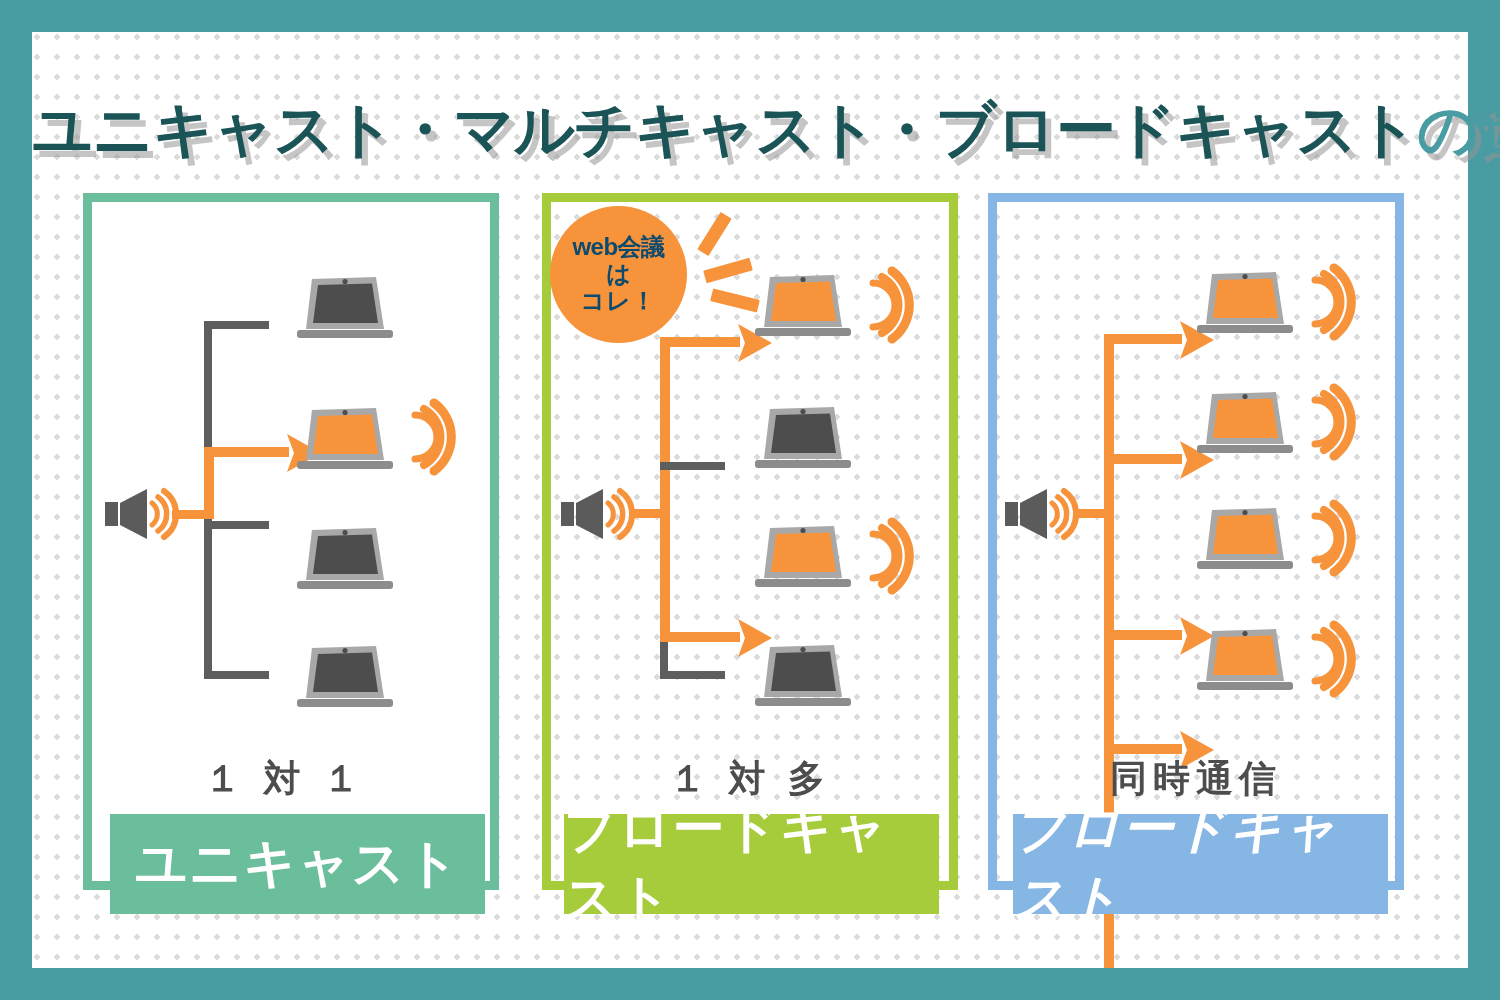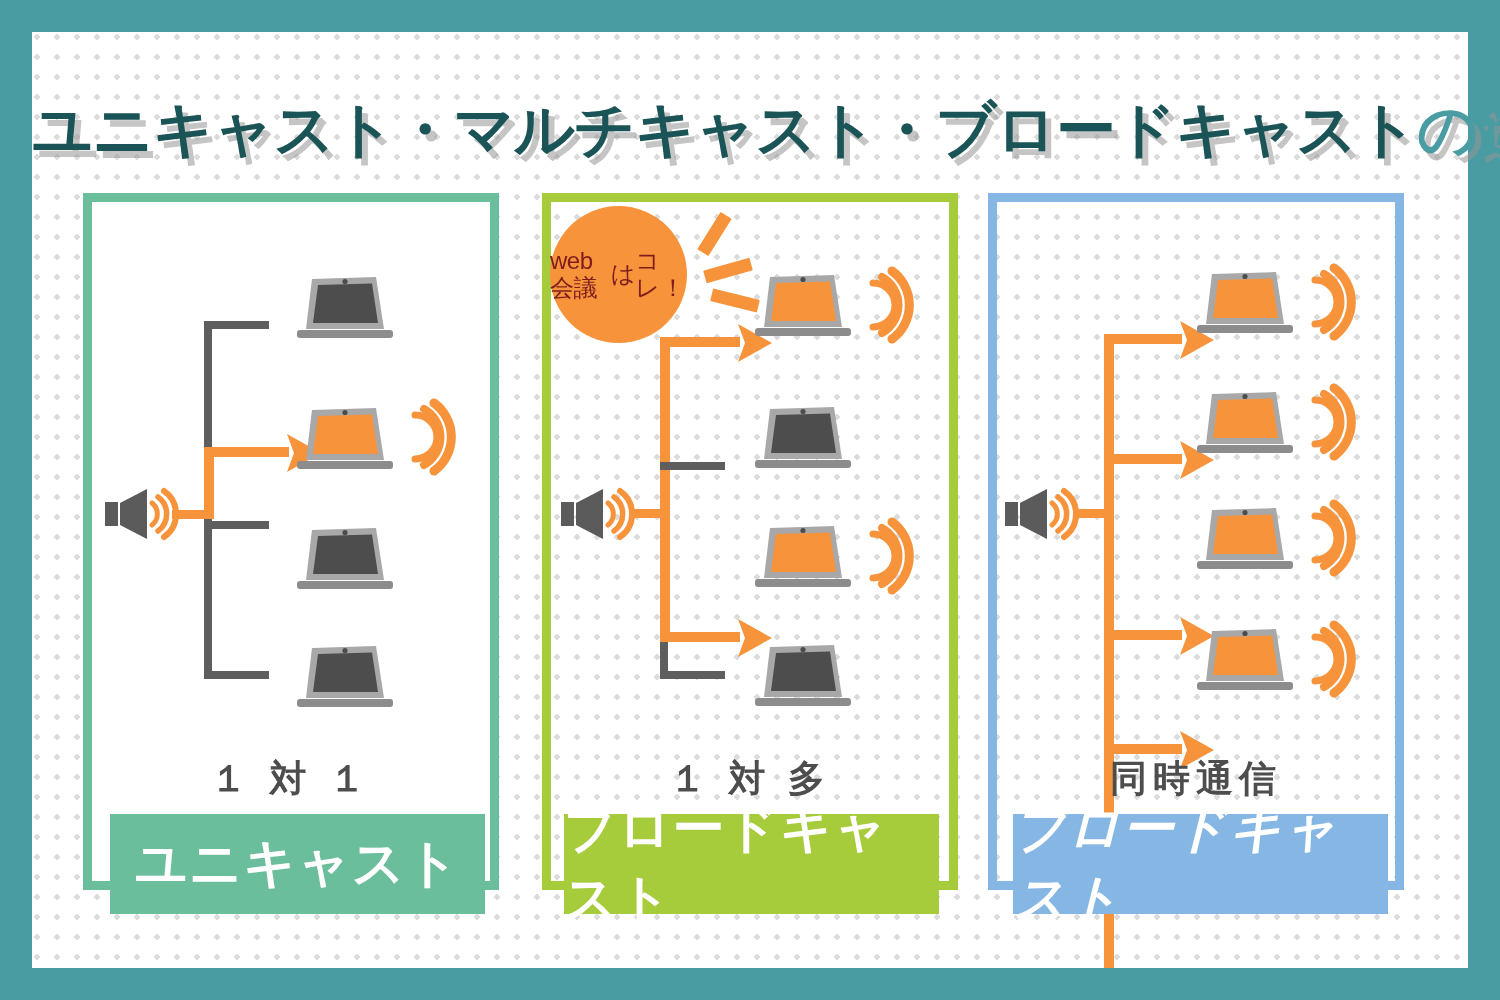--- a/index.html
+++ b/index.html
@@ -52,34 +52,34 @@
     top:782px;
   }
   #band1 { left:78px;  background:#6BBE9B; }
   #band2 { left:532px; background:#A6CB3B; }
   #band3 { left:981px; background:#85B6E4;font-style:italic; }
 
   .sublabel {
     position:absolute; top:722px; width:416px; text-align:center;
     color:#4D4D4D; font-size:37px; font-weight:bold; letter-spacing:6px;
   }
-  #sub1 { left:51px; }
+  #sub1 { left:45px; }
   #sub2 { left:510px; }
   #sub3 { left:956px; }
 
   
   .diagram { position:absolute; top:0; left:0; }
 
   
   #badge {
     position:absolute; left:518px; top:174px;
     width:137px; height:137px; border-radius:50%;
     background:#F6933B;
-    display:flex; flex-direction:row; align-items:center; justify-content:center;
-    color:#7f1d1d; font-weight:normal; line-height:1.12;
+    display:flex; flex-direction:column; align-items:center; justify-content:center;
+    color:#0c4a6e; font-weight:bold; line-height:1.12;
     z-index:9;
   }
   #badge .l1 { font-size:24px; letter-spacing:-0.5px; }
   #badge .l2 { font-size:24px; }
   #badge .l3 { font-size:24px; letter-spacing:1px; }
   .dash {
     position:absolute; background:#F6933B; border-radius:1px; z-index:9;
   }
   #dash1 { left:676px; top:180px; width:13px; height:44px; transform:rotate(32deg); }
   #dash2 { left:672px; top:232px; width:48px; height:13px; transform:rotate(-16deg); }

